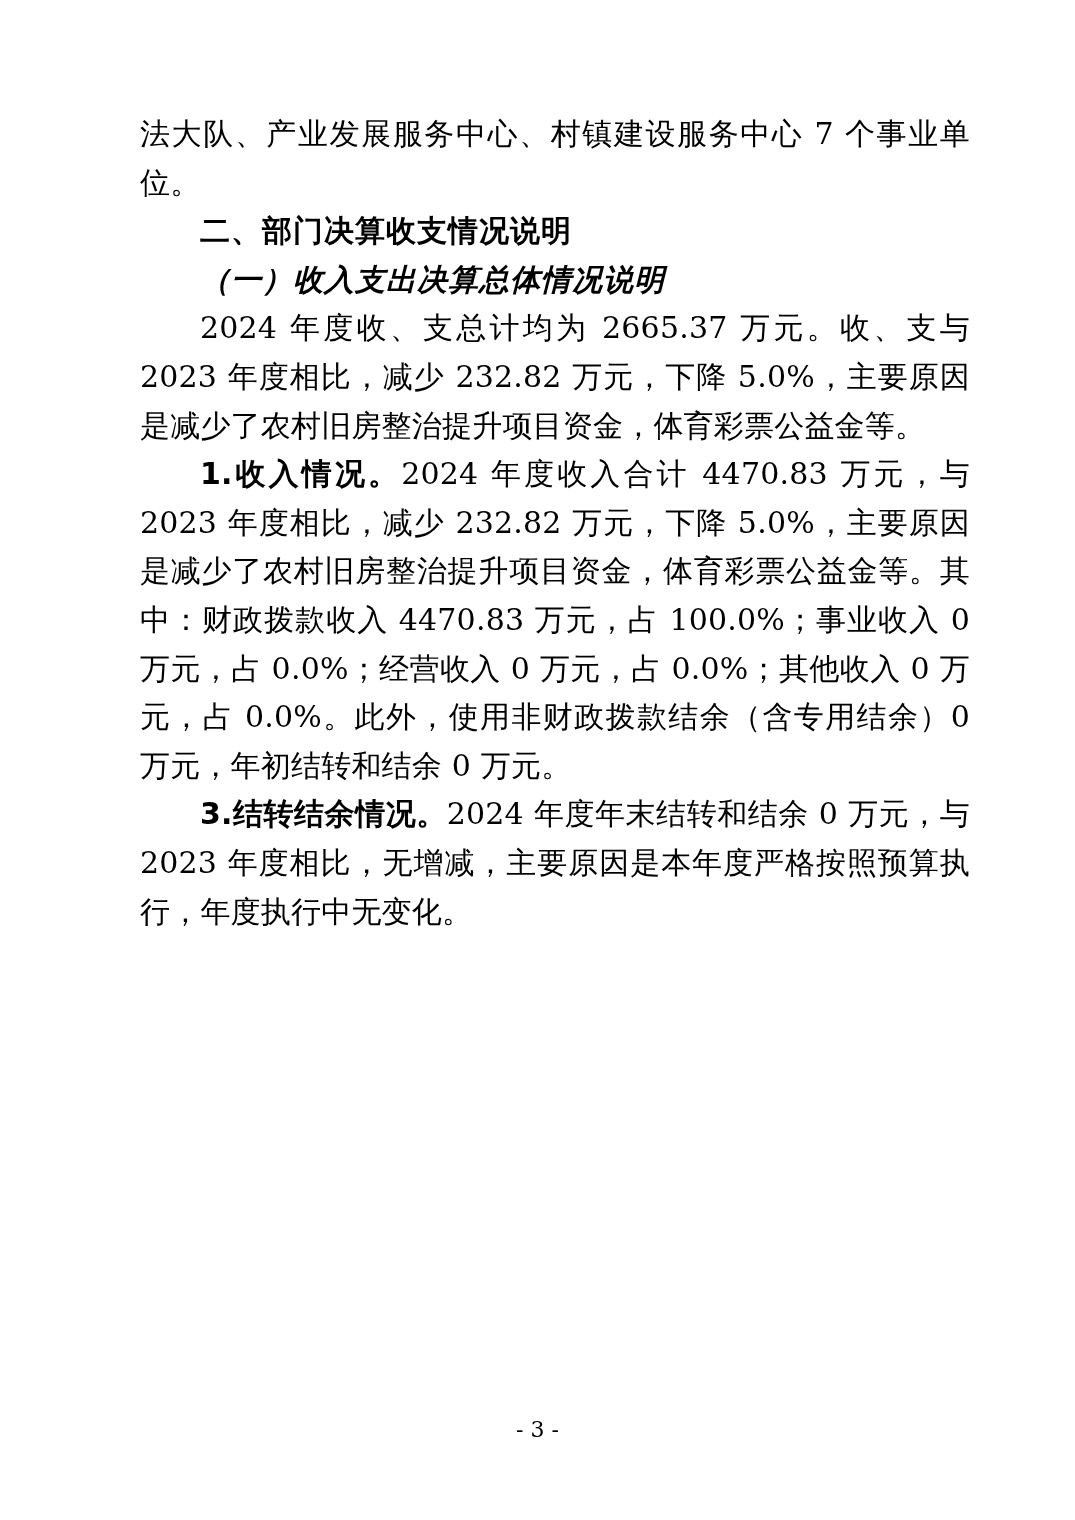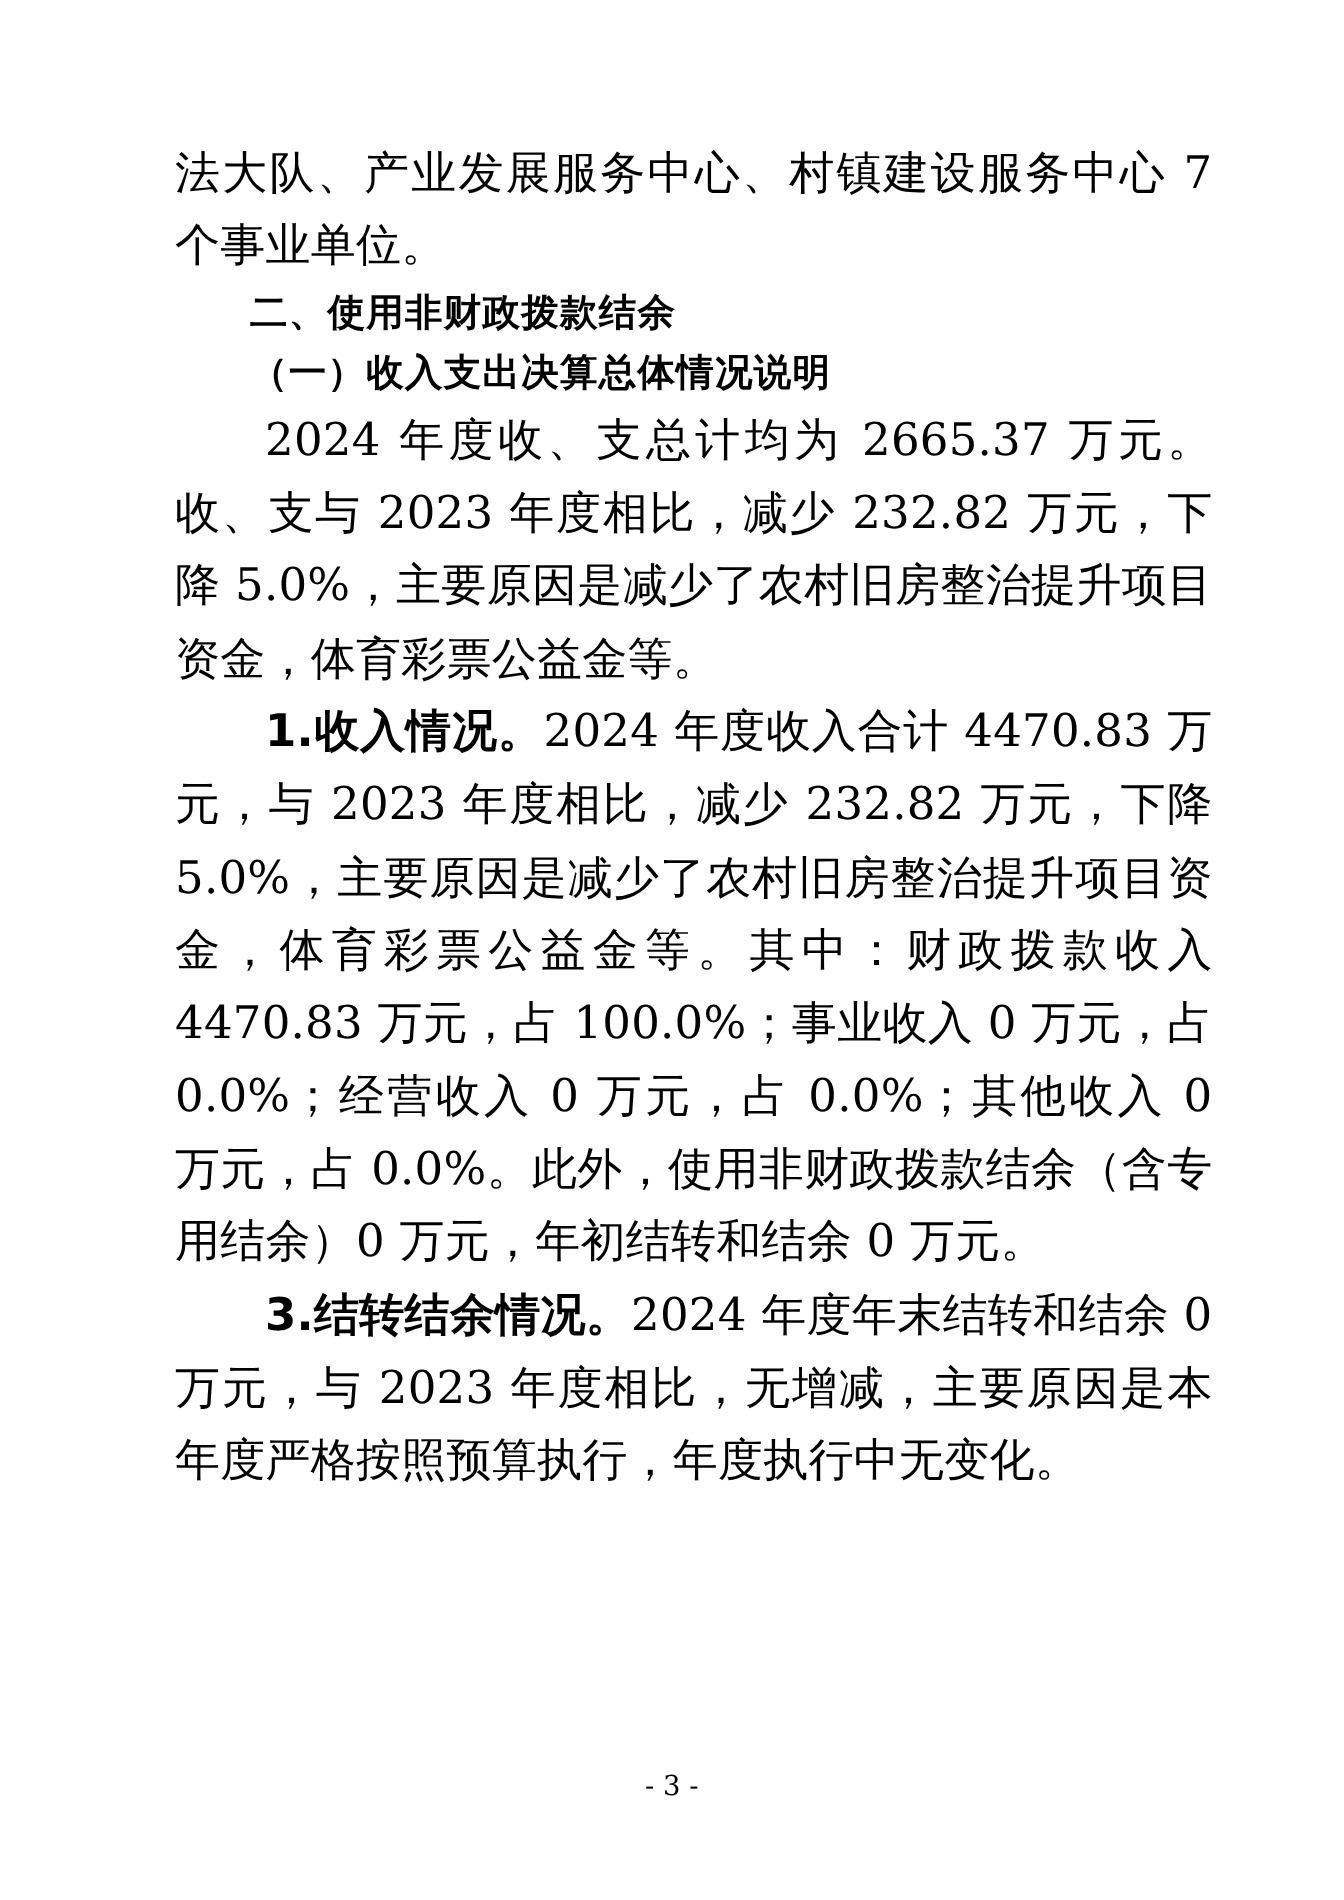--- a/index.html
+++ b/index.html
@@ -12,21 +12,21 @@
     width: 1075px;
     height: 1520px;
     background: #ffffff;
     margin: 0 auto;
     box-sizing: border-box;
     padding: 110px 105px 40px 140px;
     font-family: "DejaVu Serif", "Liberation Serif", serif;
     color: #000000;
   }
   .body-text {
-    font-size: 36px;
+    font-size: 30px;
     line-height: 1.62;
     text-align: justify;
     text-justify: inter-ideograph;
     letter-spacing: 0.2px;
   }
   p {
     margin: 0 0 0 0;
   }
   .indent {
     text-indent: 2em;
@@ -39,20 +39,21 @@
     text-indent: 2em;
     letter-spacing: 1px;
   }
   .heading-2 {
     font-family: "DejaVu Serif", "Liberation Serif", serif;
     font-weight: bold;
     font-size: 30px;
     line-height: 1.62;
     text-indent: 2em;
     letter-spacing: 1px;
+    font-style: italic;
   }
   .run-bold {
     font-family: "DejaVu Sans", "Liberation Sans", sans-serif;
     font-weight: bold;
   }
   .footer {
     position: absolute;
     left: 0;
     right: 0;
     bottom: 78px;
@@ -62,21 +63,21 @@
     color: #000;
   }
 </style>
 </head>
 <body>
 
 <div class="page">
 
   <p class="body-text">法大队、产业发展服务中心、村镇建设服务中心 7 个事业单位。</p>
 
-  <p class="heading-1">二、使用非财政拨款结余</p>
+  <p class="heading-1">二、部门决算收支情况说明</p>
 
   <p class="heading-2">（一）收入支出决算总体情况说明</p>
 
   <p class="body-text indent">2024 年度收、支总计均为 2665.37 万元。收、支与 2023 年度相比，减少 232.82 万元，下降 5.0%，主要原因是减少了农村旧房整治提升项目资金，体育彩票公益金等。</p>
 
   <p class="body-text indent"><span class="run-bold">1.收入情况。</span><span>2024 年度收入合计 4470.83 万元，与 2023 年度相比，减少 232.82 万元，下降 5.0%，主要原因是减少了农村旧房整治提升项目资金，体育彩票公益金等。其中：财政拨款收入 4470.83 万元，占 100.0%；事业收入 0 万元，占 0.0%；经营收入 0 万元，占 0.0%；其他收入 0 万元，占 0.0%。此外，使用非财政拨款结余（含专用结余）0 万元，年初结转和结余 0 万元。</span></p>
 
 
   <p class="body-text indent"><span class="run-bold">3.结转结余情况。</span><span>2024 年度年末结转和结余 0 万元，与 2023 年度相比，无增减，主要原因是本年度严格按照预算执行，年度执行中无变化。</span></p>
 

